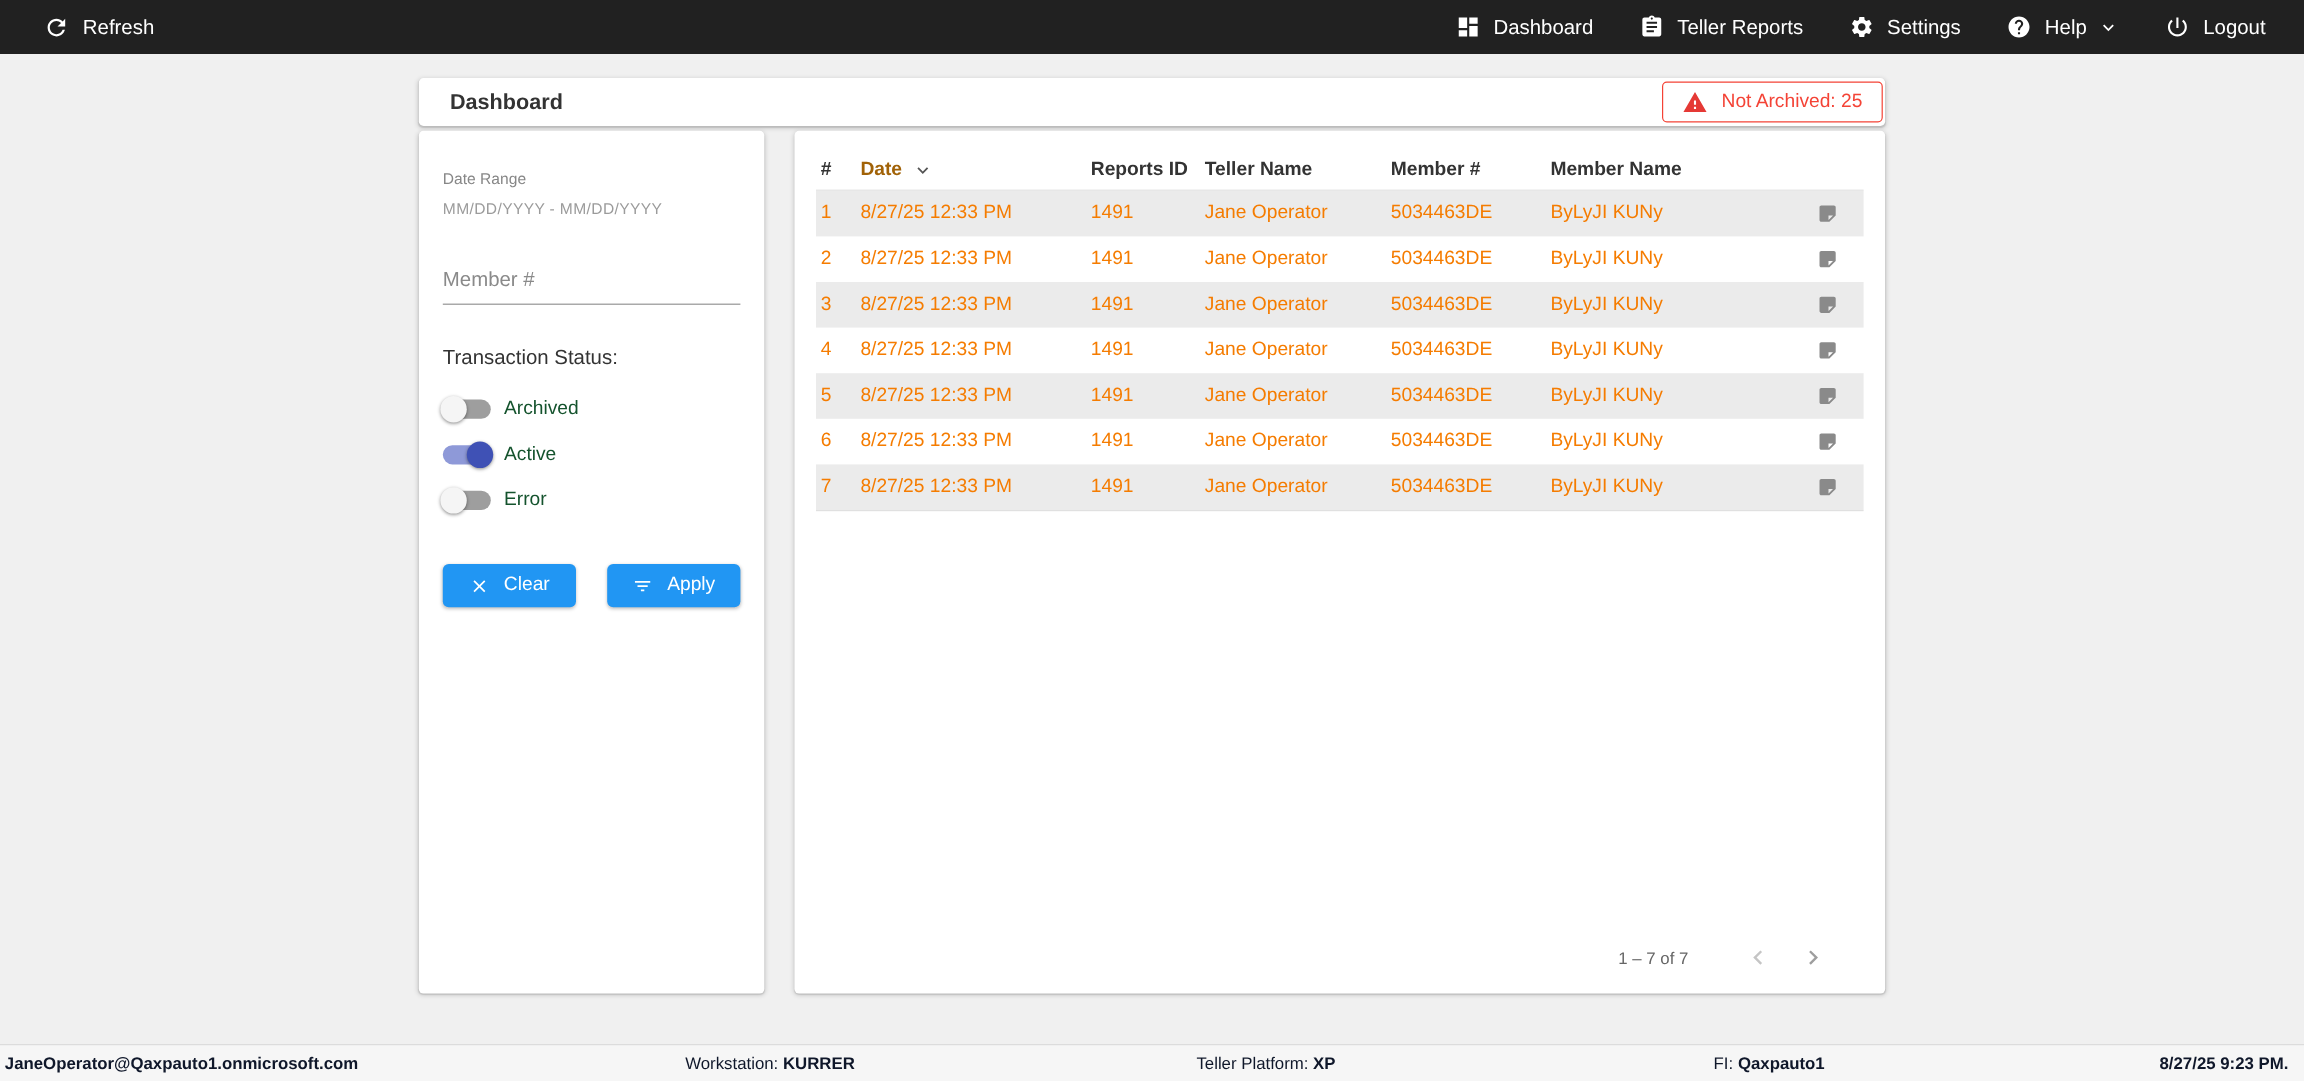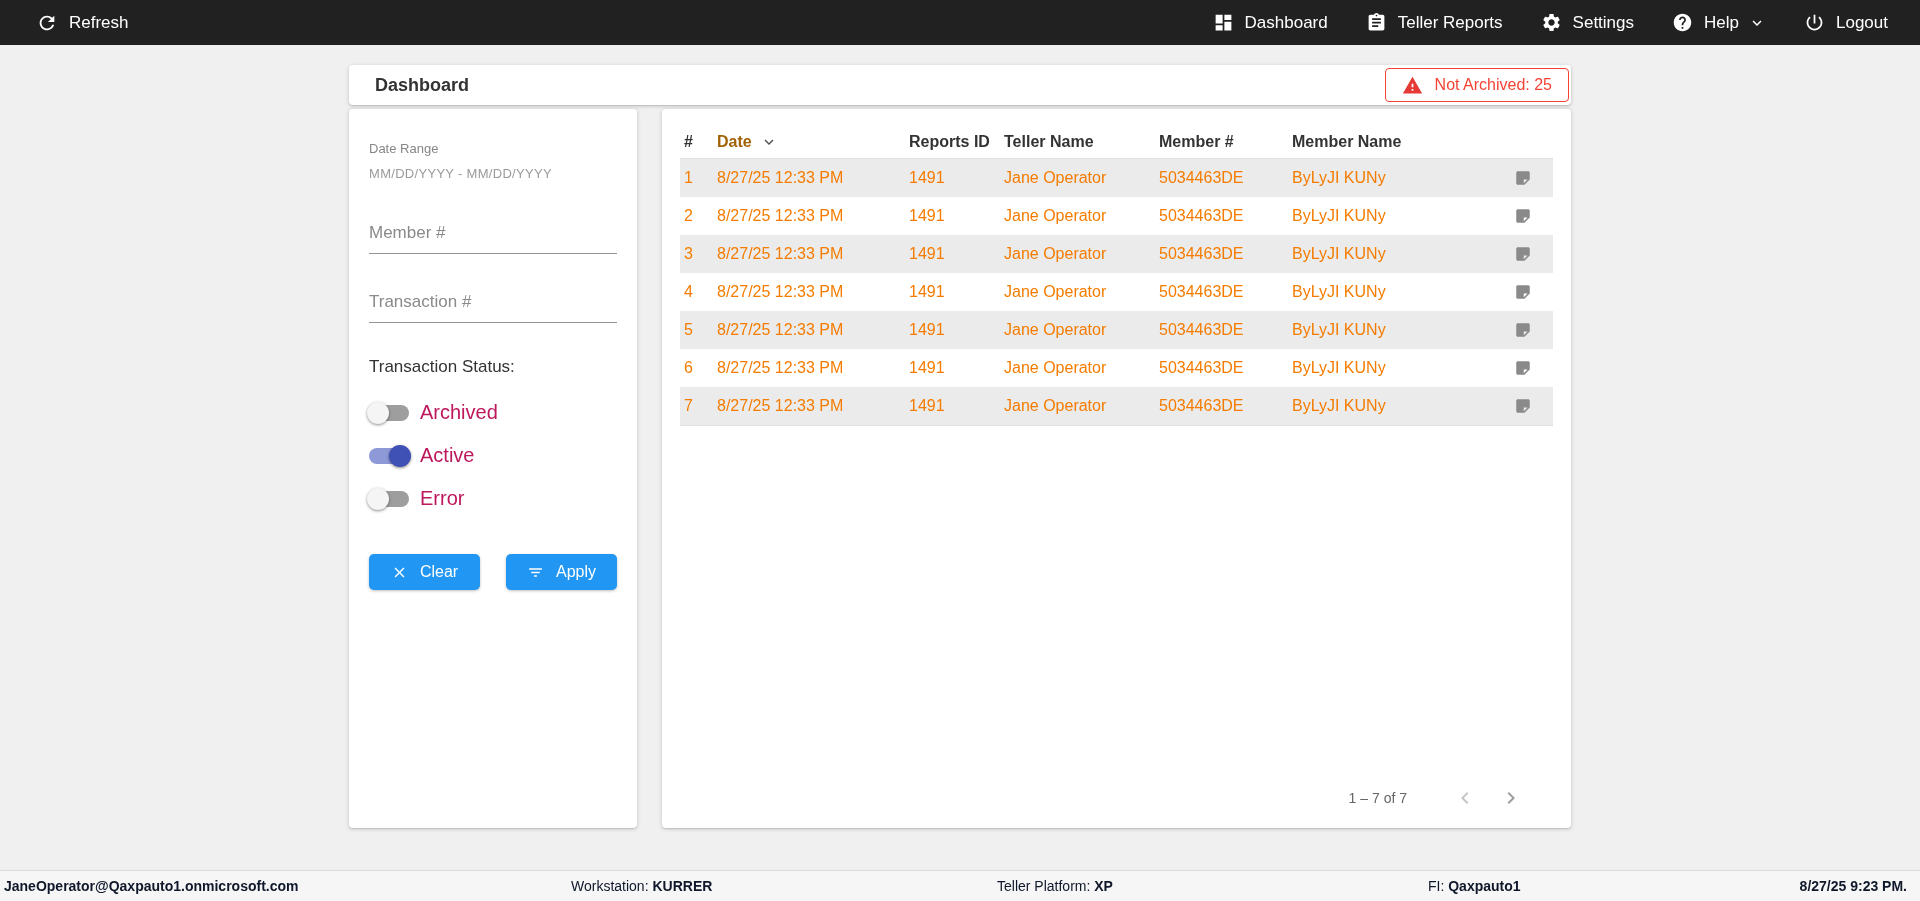--- a/index.html
+++ b/index.html
@@ -69,21 +69,21 @@
   .toggle-row { display: flex; align-items: center; gap: 11px; margin-top: 20px; cursor: pointer; }
   .toggle-row.first { margin-top: 24px; }
   .toggle { position: relative; width: 40px; height: 16px; }
   .toggle .track { display: block; width: 40px; height: 16px; border-radius: 8px; background: #9e9e9e; }
   .toggle .thumb {
     position: absolute; top: -3px; left: -2px; width: 22px; height: 22px; border-radius: 50%;
     background: #f5f5f5; box-shadow: 0 1px 3px rgba(0,0,0,.45);
   }
   .toggle.on .track { background: #8e99d8; }
   .toggle.on .thumb { left: 20px; background: #3f51b5; }
-  .toggle-label { font-size: 20px; color: #be185d; }
+  .toggle-label { font-size: 16px; color: #14532d; }
   .btn-row { display: flex; gap: 26px; margin-top: 44px; }
   .blue-btn {
     width: 113px; height: 36px; border: none; border-radius: 5px;
     background: #2196f3; color: #fff; font-size: 16px; font-family: inherit;
     display: flex; align-items: center; justify-content: center; gap: 12px;
     cursor: pointer; box-shadow: 0 1px 3px rgba(0,0,0,.25);
   }
 
   
   .table-card { left: 662px; top: 64px; width: 909px; height: 719px; }
@@ -201,21 +201,20 @@
       </span>
       <span>Not Archived: 25</span>
     </div>
   </section>
 
   <aside class="card filter-card">
     <label class="small-label">Date Range</label>
     <div class="hint">MM/DD/YYYY - MM/DD/YYYY</div>
 
     <input class="line-input" type="text" placeholder="Member #" style="">
-    <input class="line-input second" type="text" placeholder="Transaction #" style="">
 
     <div class="status-label">Transaction Status:</div>
 
     <div class="toggle-row first">
       <span class="toggle">
           <span class="track"></span>
           <span class="thumb"></span>
         </span>
       <span class="toggle-label">Archived</span>
     </div>

